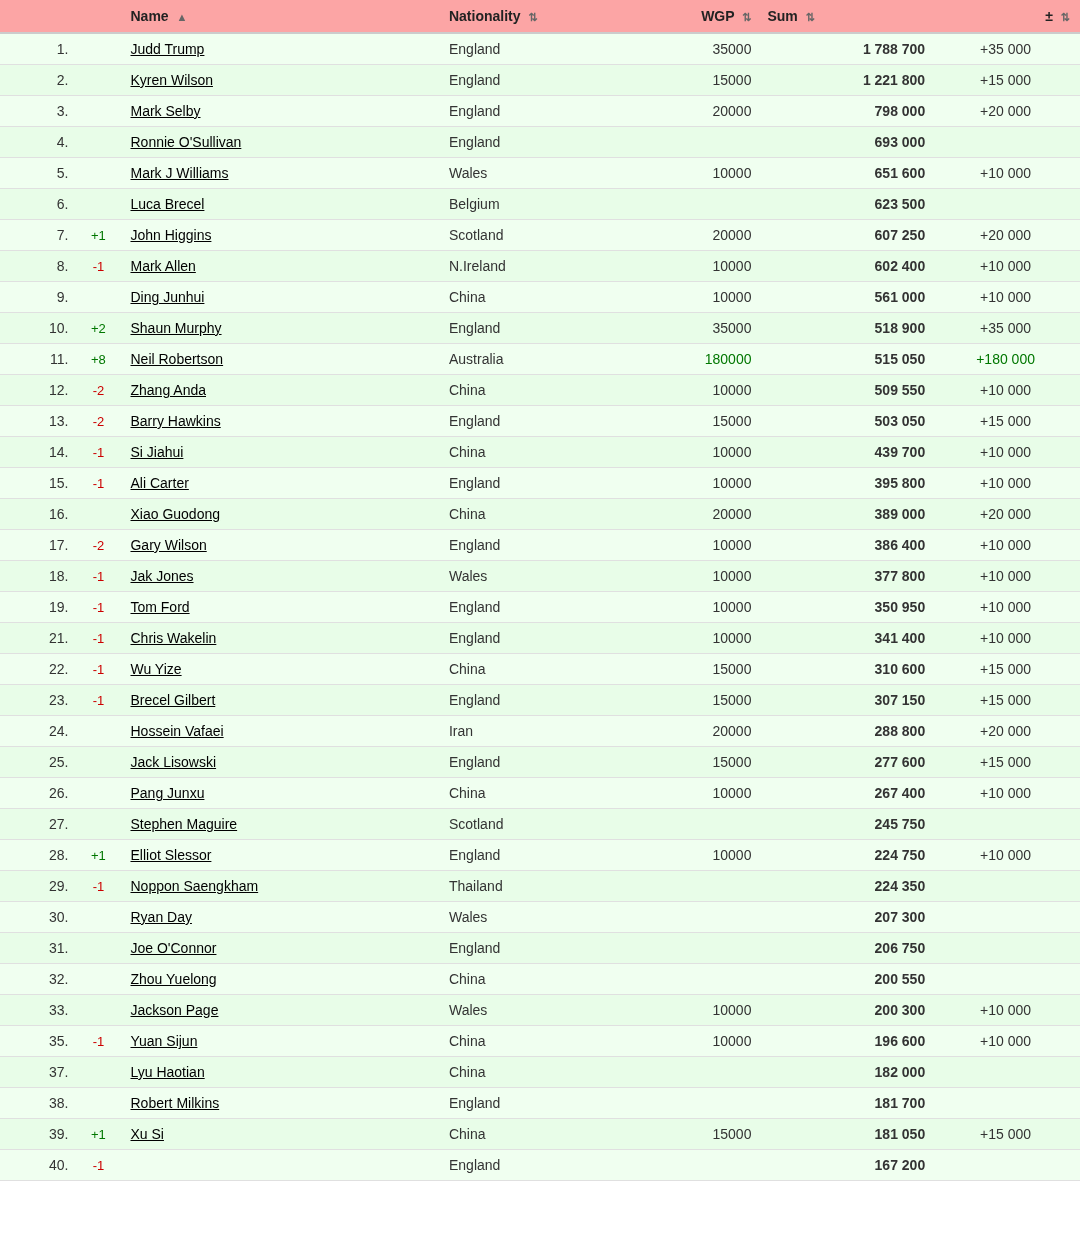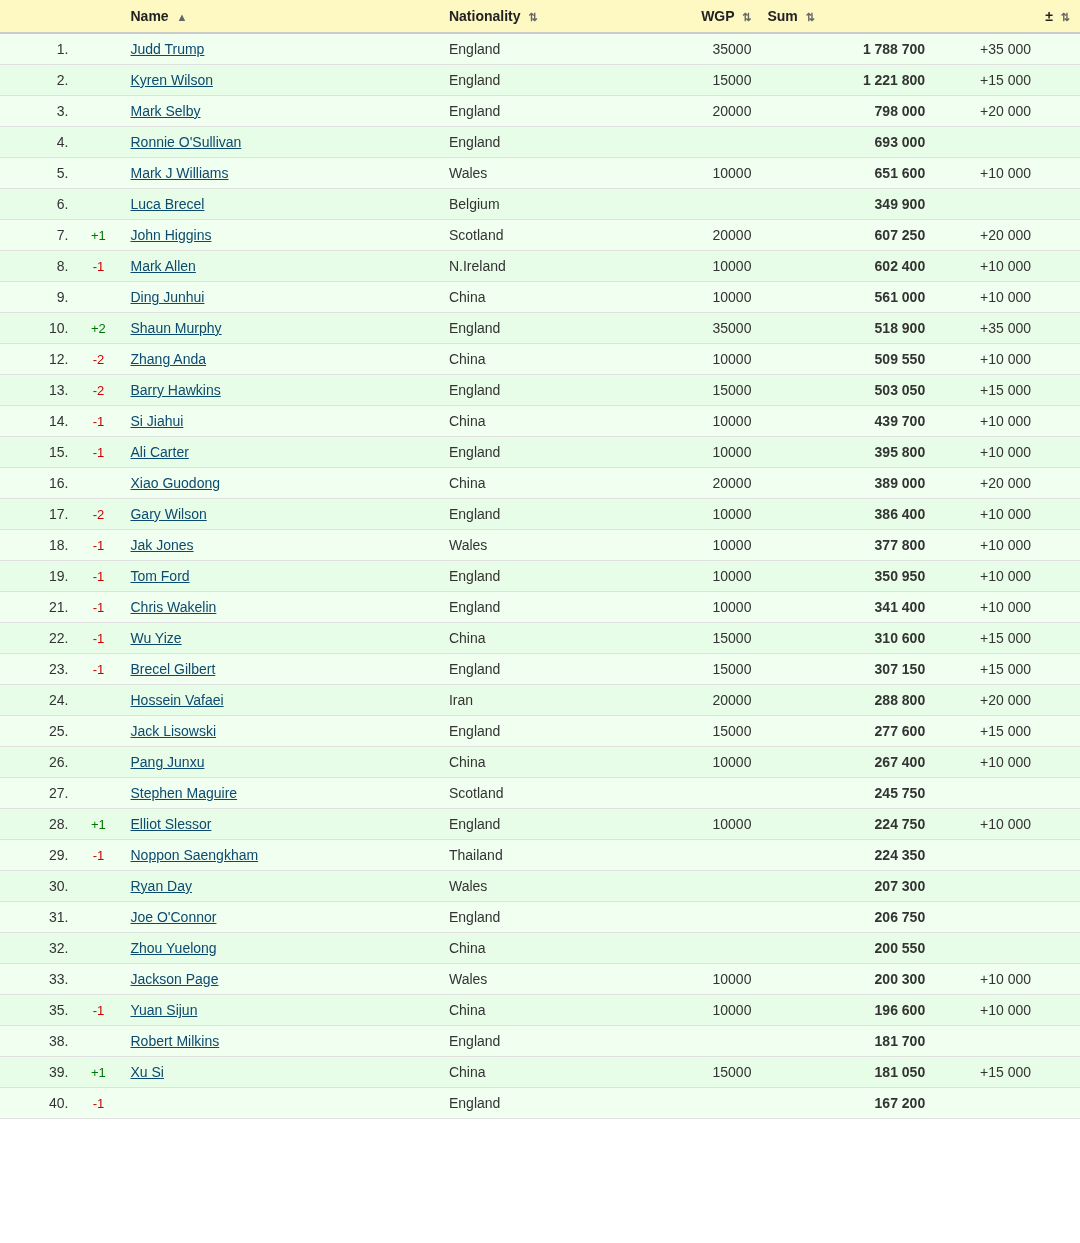--- a/index.html
+++ b/index.html
@@ -7,21 +7,21 @@
       font-family: Arial, sans-serif;
       font-size: 14px;
       background: #fff;
       width: 1080px;
     }
     table {
       width: 100%;
       border-collapse: collapse;
     }
     thead th {
-      background: #fef9c3;
+      background: #fca5a5;
       border-bottom: 2px solid #ccc;
       padding: 8px 6px;
       text-align: left;
       font-weight: bold;
       color: #222;
       white-space: nowrap;
     }
     thead th.sortable {
       cursor: pointer;
     }
@@ -55,21 +55,21 @@
     .col-change {
       width: 36px;
       text-align: center;
       color: #555;
       font-size: 13px;
     }
     .col-name {
       width: 220px;
     }
     .col-name a {
-      color: #0c4a6e;
+      color: #000000;
       text-decoration: underline;
       cursor: pointer;
     }
     .col-nationality {
       width: 120px;
     }
     .col-wgp {
       width: 100px;
       text-align: right;
       padding-right: 10px;
@@ -162,21 +162,21 @@
         <td class="col-wgp">10000</td>
         <td class="col-sum">651 600</td>
         <td class="col-pm">+10 000</td>
       </tr>
       <tr>
         <td class="col-rank">6.</td>
         <td class="col-change"></td>
         <td class="col-name"><a>Luca Brecel</a></td>
         <td class="col-nationality">Belgium</td>
         <td class="col-wgp"></td>
-        <td class="col-sum">349 900</td>
+        <td class="col-sum">623 500</td>
         <td class="col-pm"></td>
       </tr>
       <tr>
         <td class="col-rank">7.</td>
         <td class="col-change" style="color: rgb(0, 119, 0);">+1</td>
         <td class="col-name"><a>John Higgins</a></td>
         <td class="col-nationality">Scotland</td>
         <td class="col-wgp">20000</td>
         <td class="col-sum">607 250</td>
         <td class="col-pm">+20 000</td>
@@ -202,20 +202,29 @@
       <tr>
         <td class="col-rank">10.</td>
         <td class="col-change" style="color: rgb(0, 119, 0);">+2</td>
         <td class="col-name"><a>Shaun Murphy</a></td>
         <td class="col-nationality">England</td>
         <td class="col-wgp">35000</td>
         <td class="col-sum">518 900</td>
         <td class="col-pm">+35 000</td>
       </tr>
       <tr>
+        <td class="col-rank">11.</td>
+        <td class="col-change" style="color: rgb(0, 119, 0);">+8</td>
+        <td class="col-name"><a>Neil Robertson</a></td>
+        <td class="col-nationality">Australia</td>
+        <td class="col-wgp" style="color: rgb(0, 119, 0);">180000</td>
+        <td class="col-sum">515 050</td>
+        <td class="col-pm" style="color: rgb(0, 119, 0);">+180 000</td>
+      </tr>
+      <tr>
         <td class="col-rank">12.</td>
         <td class="col-change" style="color: rgb(204, 0, 0);">-2</td>
         <td class="col-name"><a>Zhang Anda</a></td>
         <td class="col-nationality">China</td>
         <td class="col-wgp">10000</td>
         <td class="col-sum">509 550</td>
         <td class="col-pm">+10 000</td>
       </tr>
       <tr>
         <td class="col-rank">13.</td>
@@ -400,20 +409,29 @@
       <tr>
         <td class="col-rank">35.</td>
         <td class="col-change" style="color: rgb(204, 0, 0);">-1</td>
         <td class="col-name"><a>Yuan Sijun</a></td>
         <td class="col-nationality">China</td>
         <td class="col-wgp">10000</td>
         <td class="col-sum">196 600</td>
         <td class="col-pm">+10 000</td>
       </tr>
       <tr>
+        <td class="col-rank">37.</td>
+        <td class="col-change"></td>
+        <td class="col-name"><a>Lyu Haotian</a></td>
+        <td class="col-nationality">China</td>
+        <td class="col-wgp"></td>
+        <td class="col-sum">182 000</td>
+        <td class="col-pm"></td>
+      </tr>
+      <tr>
         <td class="col-rank">38.</td>
         <td class="col-change"></td>
         <td class="col-name"><a>Robert Milkins</a></td>
         <td class="col-nationality">England</td>
         <td class="col-wgp"></td>
         <td class="col-sum">181 700</td>
         <td class="col-pm"></td>
       </tr>
       <tr>
         <td class="col-rank">39.</td>

